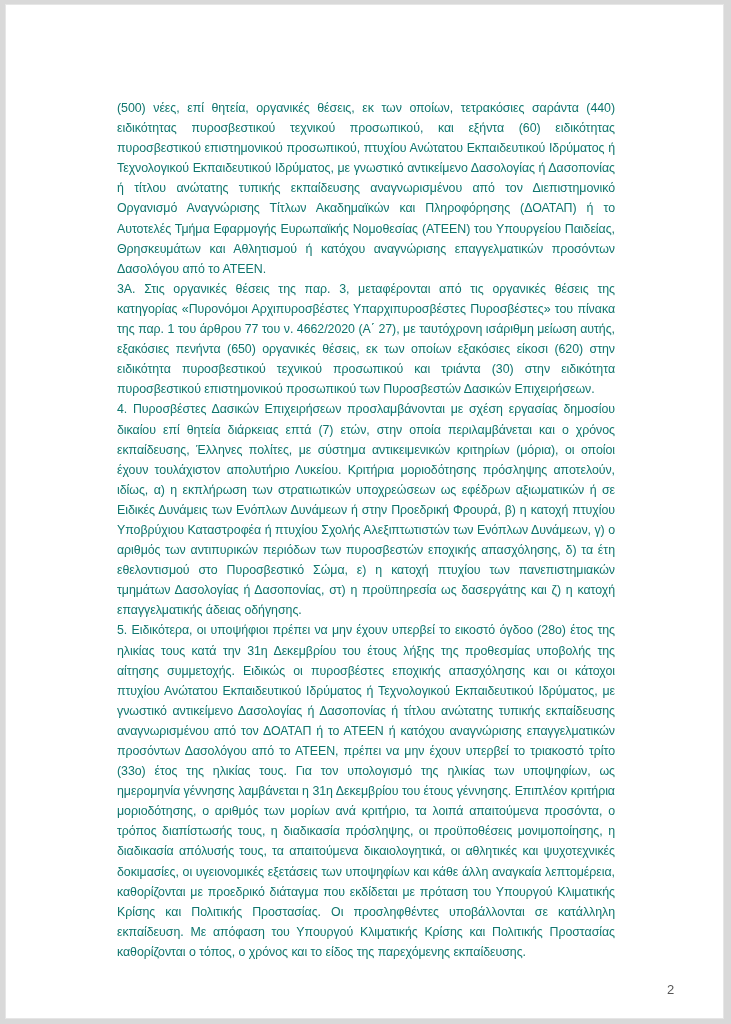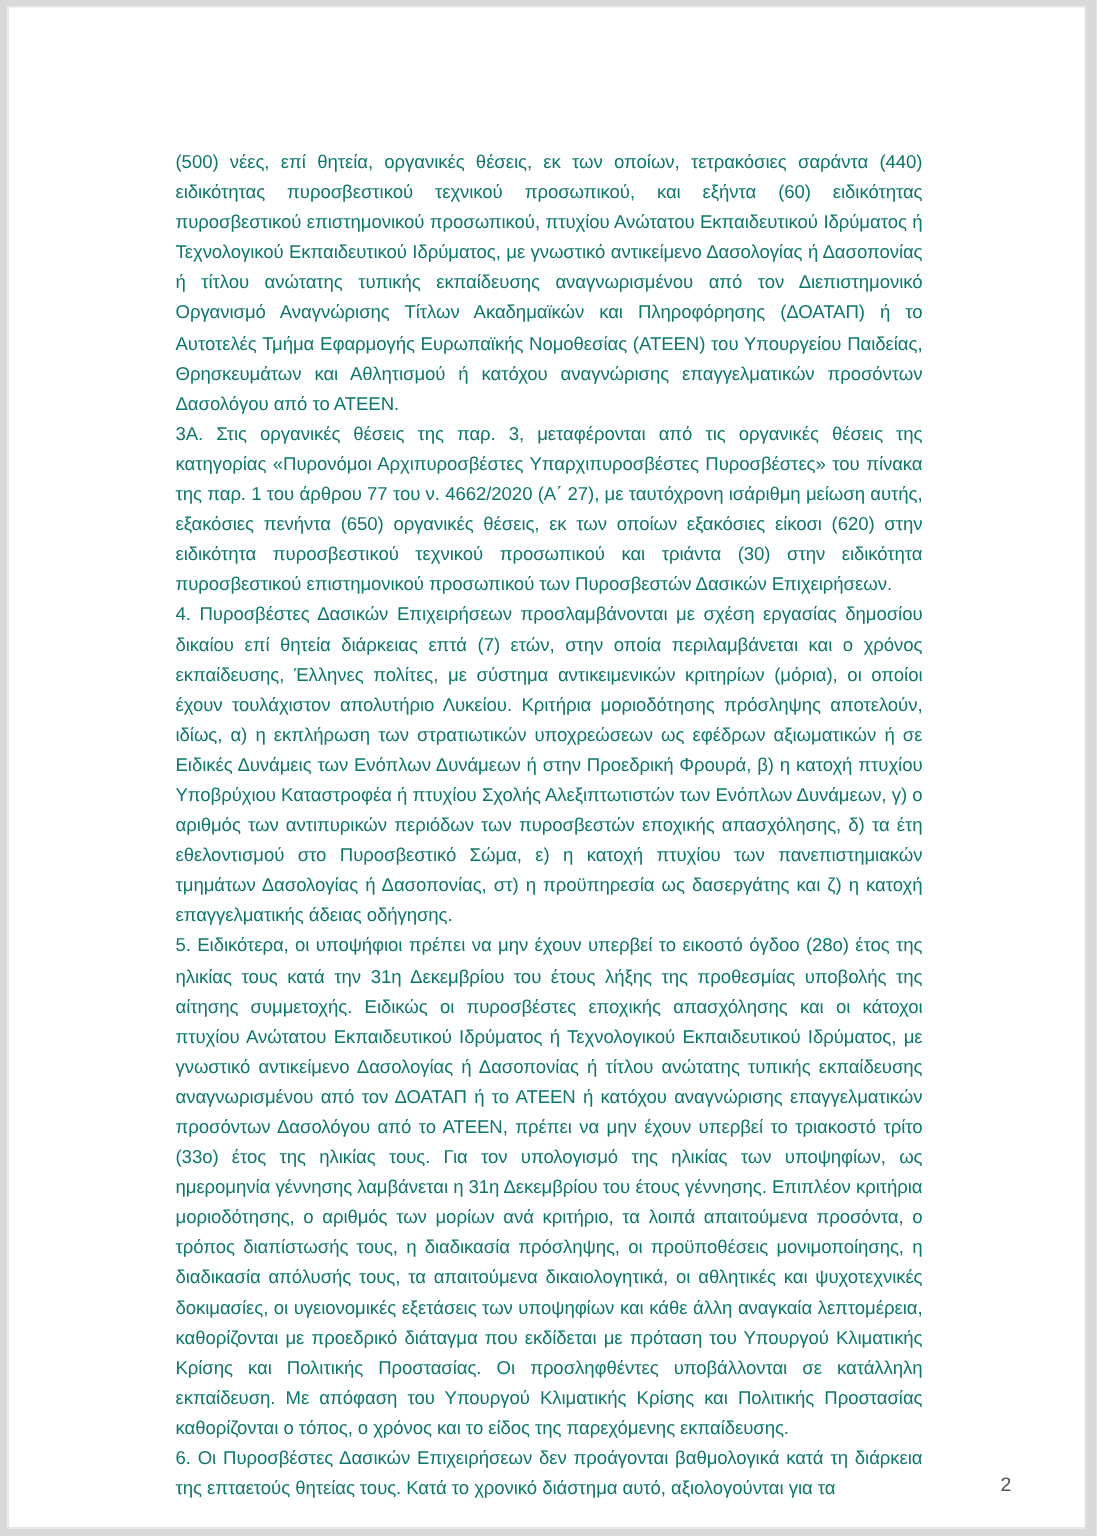--- a/index.html
+++ b/index.html
@@ -46,16 +46,15 @@
   </style>
 </head>
 <body>
 
 <div class="page">
   <div class="text-block">
     <p class="para">(500) νέες, επί θητεία, οργανικές θέσεις, εκ των οποίων, τετρακόσιες σαράντα (440) ειδικότητας πυροσβεστικού τεχνικού προσωπικού, και εξήντα (60) ειδικότητας πυροσβεστικού επιστημονικού προσωπικού, πτυχίου Ανώτατου Εκπαιδευτικού Ιδρύματος ή Τεχνολογικού Εκπαιδευτικού Ιδρύματος, με γνωστικό αντικείμενο Δασολογίας ή Δασοπονίας ή τίτλου ανώτατης τυπικής εκπαίδευσης αναγνωρισμένου από τον Διεπιστημονικό Οργανισμό Αναγνώρισης Τίτλων Ακαδημαϊκών και Πληροφόρησης (ΔΟΑΤΑΠ) ή το Αυτοτελές Τμήμα Εφαρμογής Ευρωπαϊκής Νομοθεσίας (ΑΤΕΕΝ) του Υπουργείου Παιδείας, Θρησκευμάτων και Αθλητισμού ή κατόχου αναγνώρισης επαγγελματικών προσόντων Δασολόγου από το ΑΤΕΕΝ.</p>
     <p class="para">3Α. Στις οργανικές θέσεις της παρ. 3, μεταφέρονται από τις οργανικές θέσεις της κατηγορίας «Πυρονόμοι Αρχιπυροσβέστες Υπαρχιπυροσβέστες Πυροσβέστες» του πίνακα της παρ. 1 του άρθρου 77 του ν. 4662/2020 (Α΄ 27), με ταυτόχρονη ισάριθμη μείωση αυτής, εξακόσιες πενήντα (650) οργανικές θέσεις, εκ των οποίων εξακόσιες είκοσι (620) στην ειδικότητα πυροσβεστικού τεχνικού προσωπικού και τριάντα (30) στην ειδικότητα πυροσβεστικού επιστημονικού προσωπικού των Πυροσβεστών Δασικών Επιχειρήσεων.</p>
     <p class="para">4. Πυροσβέστες Δασικών Επιχειρήσεων προσλαμβάνονται με σχέση εργασίας δημοσίου δικαίου επί θητεία διάρκειας επτά (7) ετών, στην οποία περιλαμβάνεται και ο χρόνος εκπαίδευσης, Έλληνες πολίτες, με σύστημα αντικειμενικών κριτηρίων (μόρια), οι οποίοι έχουν τουλάχιστον απολυτήριο Λυκείου. Κριτήρια μοριοδότησης πρόσληψης αποτελούν, ιδίως, α) η εκπλήρωση των στρατιωτικών υποχρεώσεων ως εφέδρων αξιωματικών ή σε Ειδικές Δυνάμεις των Ενόπλων Δυνάμεων ή στην Προεδρική Φρουρά, β) η κατοχή πτυχίου Υποβρύχιου Καταστροφέα ή πτυχίου Σχολής Αλεξιπτωτιστών των Ενόπλων Δυνάμεων, γ) ο αριθμός των αντιπυρικών περιόδων των πυροσβεστών εποχικής απασχόλησης, δ) τα έτη εθελοντισμού στο Πυροσβεστικό Σώμα, ε) η κατοχή πτυχίου των πανεπιστημιακών τμημάτων Δασολογίας ή Δασοπονίας, στ) η προϋπηρεσία ως δασεργάτης και ζ) η κατοχή επαγγελματικής άδειας οδήγησης.</p>
     <p class="para">5. Ειδικότερα, οι υποψήφιοι πρέπει να μην έχουν υπερβεί το εικοστό όγδοο (28ο) έτος της ηλικίας τους κατά την 31η Δεκεμβρίου του έτους λήξης της προθεσμίας υποβολής της αίτησης συμμετοχής. Ειδικώς οι πυροσβέστες εποχικής απασχόλησης και οι κάτοχοι πτυχίου Ανώτατου Εκπαιδευτικού Ιδρύματος ή Τεχνολογικού Εκπαιδευτικού Ιδρύματος, με γνωστικό αντικείμενο Δασολογίας ή Δασοπονίας ή τίτλου ανώτατης τυπικής εκπαίδευσης αναγνωρισμένου από τον ΔΟΑΤΑΠ ή το ΑΤΕΕΝ ή κατόχου αναγνώρισης επαγγελματικών προσόντων Δασολόγου από το ΑΤΕΕΝ, πρέπει να μην έχουν υπερβεί το τριακοστό τρίτο (33ο) έτος της ηλικίας τους. Για τον υπολογισμό της ηλικίας των υποψηφίων, ως ημερομηνία γέννησης λαμβάνεται η 31η Δεκεμβρίου του έτους γέννησης. Επιπλέον κριτήρια μοριοδότησης, ο αριθμός των μορίων ανά κριτήριο, τα λοιπά απαιτούμενα προσόντα, ο τρόπος διαπίστωσής τους, η διαδικασία πρόσληψης, οι προϋποθέσεις μονιμοποίησης, η διαδικασία απόλυσής τους, τα απαιτούμενα δικαιολογητικά, οι αθλητικές και ψυχοτεχνικές δοκιμασίες, οι υγειονομικές εξετάσεις των υποψηφίων και κάθε άλλη αναγκαία λεπτομέρεια, καθορίζονται με προεδρικό διάταγμα που εκδίδεται με πρόταση του Υπουργού Κλιματικής Κρίσης και Πολιτικής Προστασίας. Οι προσληφθέντες υποβάλλονται σε κατάλληλη εκπαίδευση. Με απόφαση του Υπουργού Κλιματικής Κρίσης και Πολιτικής Προστασίας καθορίζονται ο τόπος, ο χρόνος και το είδος της παρεχόμενης εκπαίδευσης.</p>
-    <p class="para">6. Οι Πυροσβέστες Δασικών Επιχειρήσεων δεν προάγονται βαθμολογικά κατά τη διάρκεια της επταετούς θητείας τους. Κατά το χρονικό διάστημα αυτό, αξιολογούνται για τα</p>
   </div>
   <div class="page-number">2</div>
 </div>
 
 </body></html>

